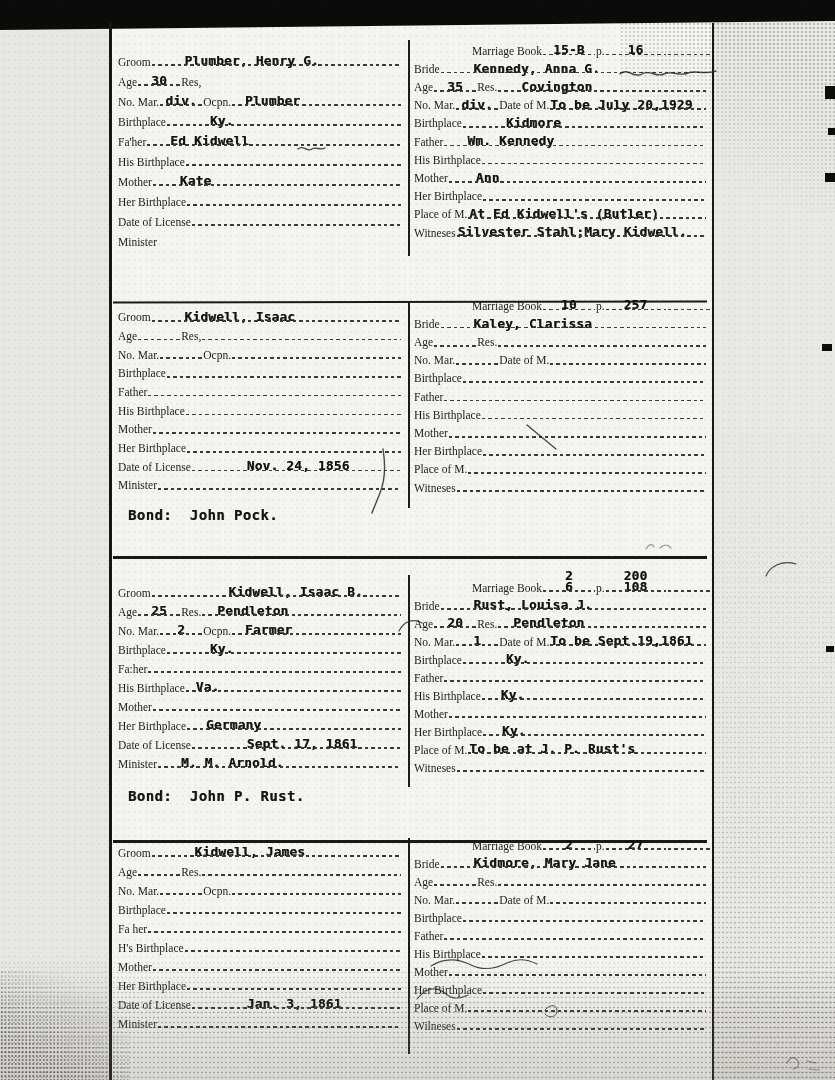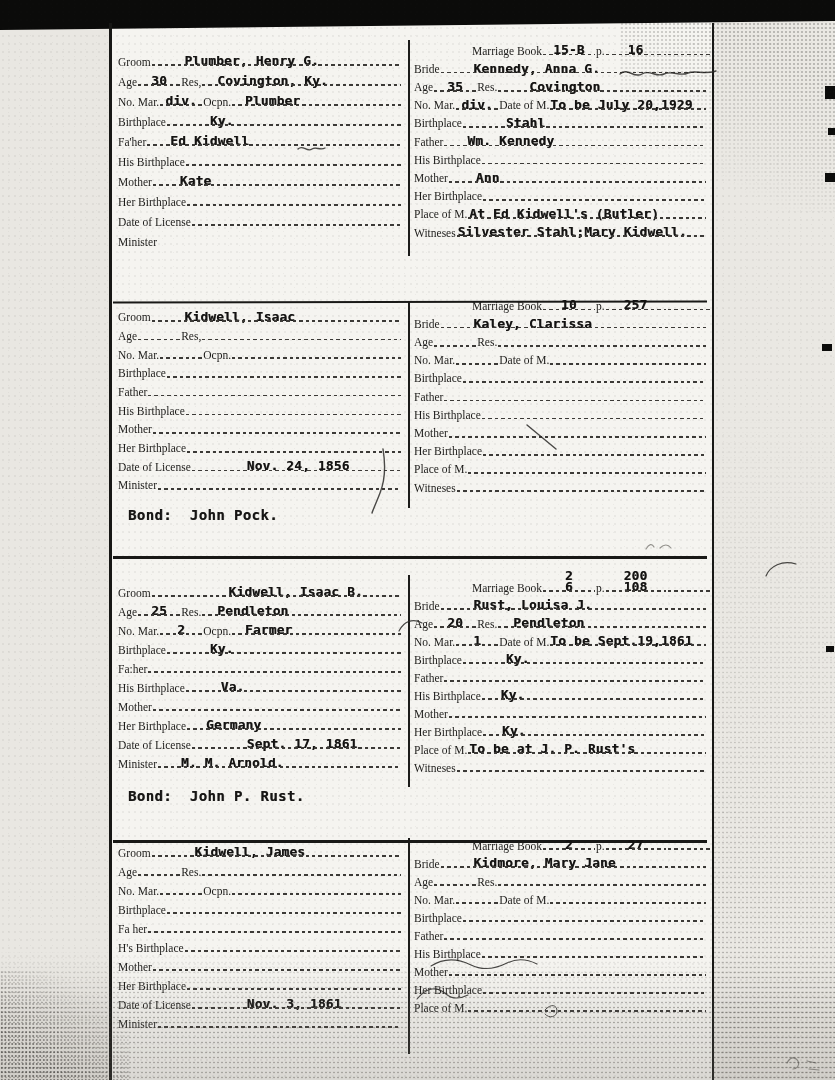--- a/index.html
+++ b/index.html
@@ -114,23 +114,20 @@
           <span class="zone zflex">
             <span class="typed" style="left: 34px;">Plumber, Henry G.</span>
           </span>
         </div>
         <div class="row">
           <span class="lbl">Age</span>
           <span class="zone zfix">
             <span class="typed tcenter">30</span>
           </span>
           <span class="lbl">Res,</span>
-          <span class="zone zflex">
-            <span class="typed" style="left: 16px;">Covington, Ky.</span>
-          </span>
         </div>
         <div class="row">
           <span class="lbl">No. Mar.</span>
           <span class="zone zfix">
             <span class="typed tcenter">div.</span>
           </span>
           <span class="lbl">Ocpn.</span>
           <span class="zone zflex">
             <span class="typed" style="left: 14px;">Plumber</span>
           </span>
@@ -194,37 +191,37 @@
             <span class="typed" style="left: 34px;">Kennedy, Anna G.</span>
           </span>
         </div>
         <div class="row">
           <span class="lbl">Age</span>
           <span class="zone zfix">
             <span class="typed tcenter">35</span>
           </span>
           <span class="lbl">Res.</span>
           <span class="zone zflex">
-            <span class="typed" style="left: 32px;">Covington</span>
+            <span class="typed" style="left: 24px;">Covington</span>
           </span>
         </div>
         <div class="row">
           <span class="lbl">No. Mar.</span>
           <span class="zone zfix">
             <span class="typed tcenter">div.</span>
           </span>
           <span class="lbl">Date of M.</span>
           <span class="zone zflex">
             <span class="typed" style="left: 1px;">To be July 20,1929</span>
           </span>
         </div>
         <div class="row">
           <span class="lbl">Birthplace</span>
           <span class="zone zflex">
-            <span class="typed" style="left: 44px;">Stahl</span>
+            <span class="typed" style="left: 44px;">Kidmore</span>
           </span>
         </div>
         <div class="row">
           <span class="lbl">Father</span>
           <span class="zone zflex">
             <span class="typed" style="left: 24px;">Wm. Kennedy</span>
           </span>
         </div>
         <div class="row">
           <span class="lbl">His Birthplace</span>
@@ -445,21 +442,21 @@
         </div>
         <div class="row">
           <span class="lbl">Fa:her</span>
           <span class="zone zflex">
             <span class="typed" style="left: 24px;"></span>
           </span>
         </div>
         <div class="row">
           <span class="lbl">His Birthplace</span>
           <span class="zone zflex">
-            <span class="typed" style="left: 36px;">Va.</span>
+            <span class="typed" style="left: 11px;">Va.</span>
           </span>
         </div>
         <div class="row">
           <span class="lbl">Mother</span>
           <span class="zone zflex">
             <span class="typed" style="left: 28px;"></span>
           </span>
         </div>
         <div class="row">
           <span class="lbl">Her Birthplace</span>
@@ -618,21 +615,21 @@
         </div>
         <div class="row">
           <span class="lbl">Her Birthplace</span>
           <span class="zone zflex">
             <span class="typed" style="left: 20px;"></span>
           </span>
         </div>
         <div class="row">
           <span class="lbl">Date of License</span>
           <span class="zone zflex">
-            <span class="typed" style="left: 56px;">Nov. 3, 1861</span>
+            <span class="typed" style="left: 56px;">Jan. 3, 1861</span>
           </span>
         </div>
         <div class="row">
           <span class="lbl">Minister</span>
           <span class="zone zflex">
             <span class="typed" style="left: 24px;"></span>
           </span>
         </div>
       </div>
       <div class="col bride-col b4">
@@ -701,20 +698,26 @@
         <div class="row">
           <span class="lbl">Her Birthplace</span>
           <span class="zone zflex">
             <span class="typed" style="left: 20px;"></span>
           </span>
         </div>
         <div class="row">
           <span class="lbl">Place of M.</span>
           <span class="zone zflex">
             <span class="typed" style="left: 2px;"></span>
+          </span>
+        </div>
+        <div class="row">
+          <span class="lbl">Wilneses</span>
+          <span class="zone zflex">
+            <span class="typed" style="left: 24px;"></span>
           </span>
         </div>
       </div>
     </div>
 
   <svg class="marks" width="835" height="1080" viewBox="0 0 835 1080">
     <g fill="none" stroke="#2b2a28" stroke-width="1.4" opacity=".85" stroke-linecap="round">
       <path d="M620,74 c8,-7 14,5 22,0 c8,-5 14,4 22,0 c8,-4 16,3 24,-1 c8,-3 16,2 28,-2"></path>
       <path d="M298,149 c5,-5 9,4 14,0 c4,-3 8,2 13,-1"></path>
       <path d="M383,449 c3,18 1,34 -3,44 c-3,8 -6,14 -8,20"></path>

